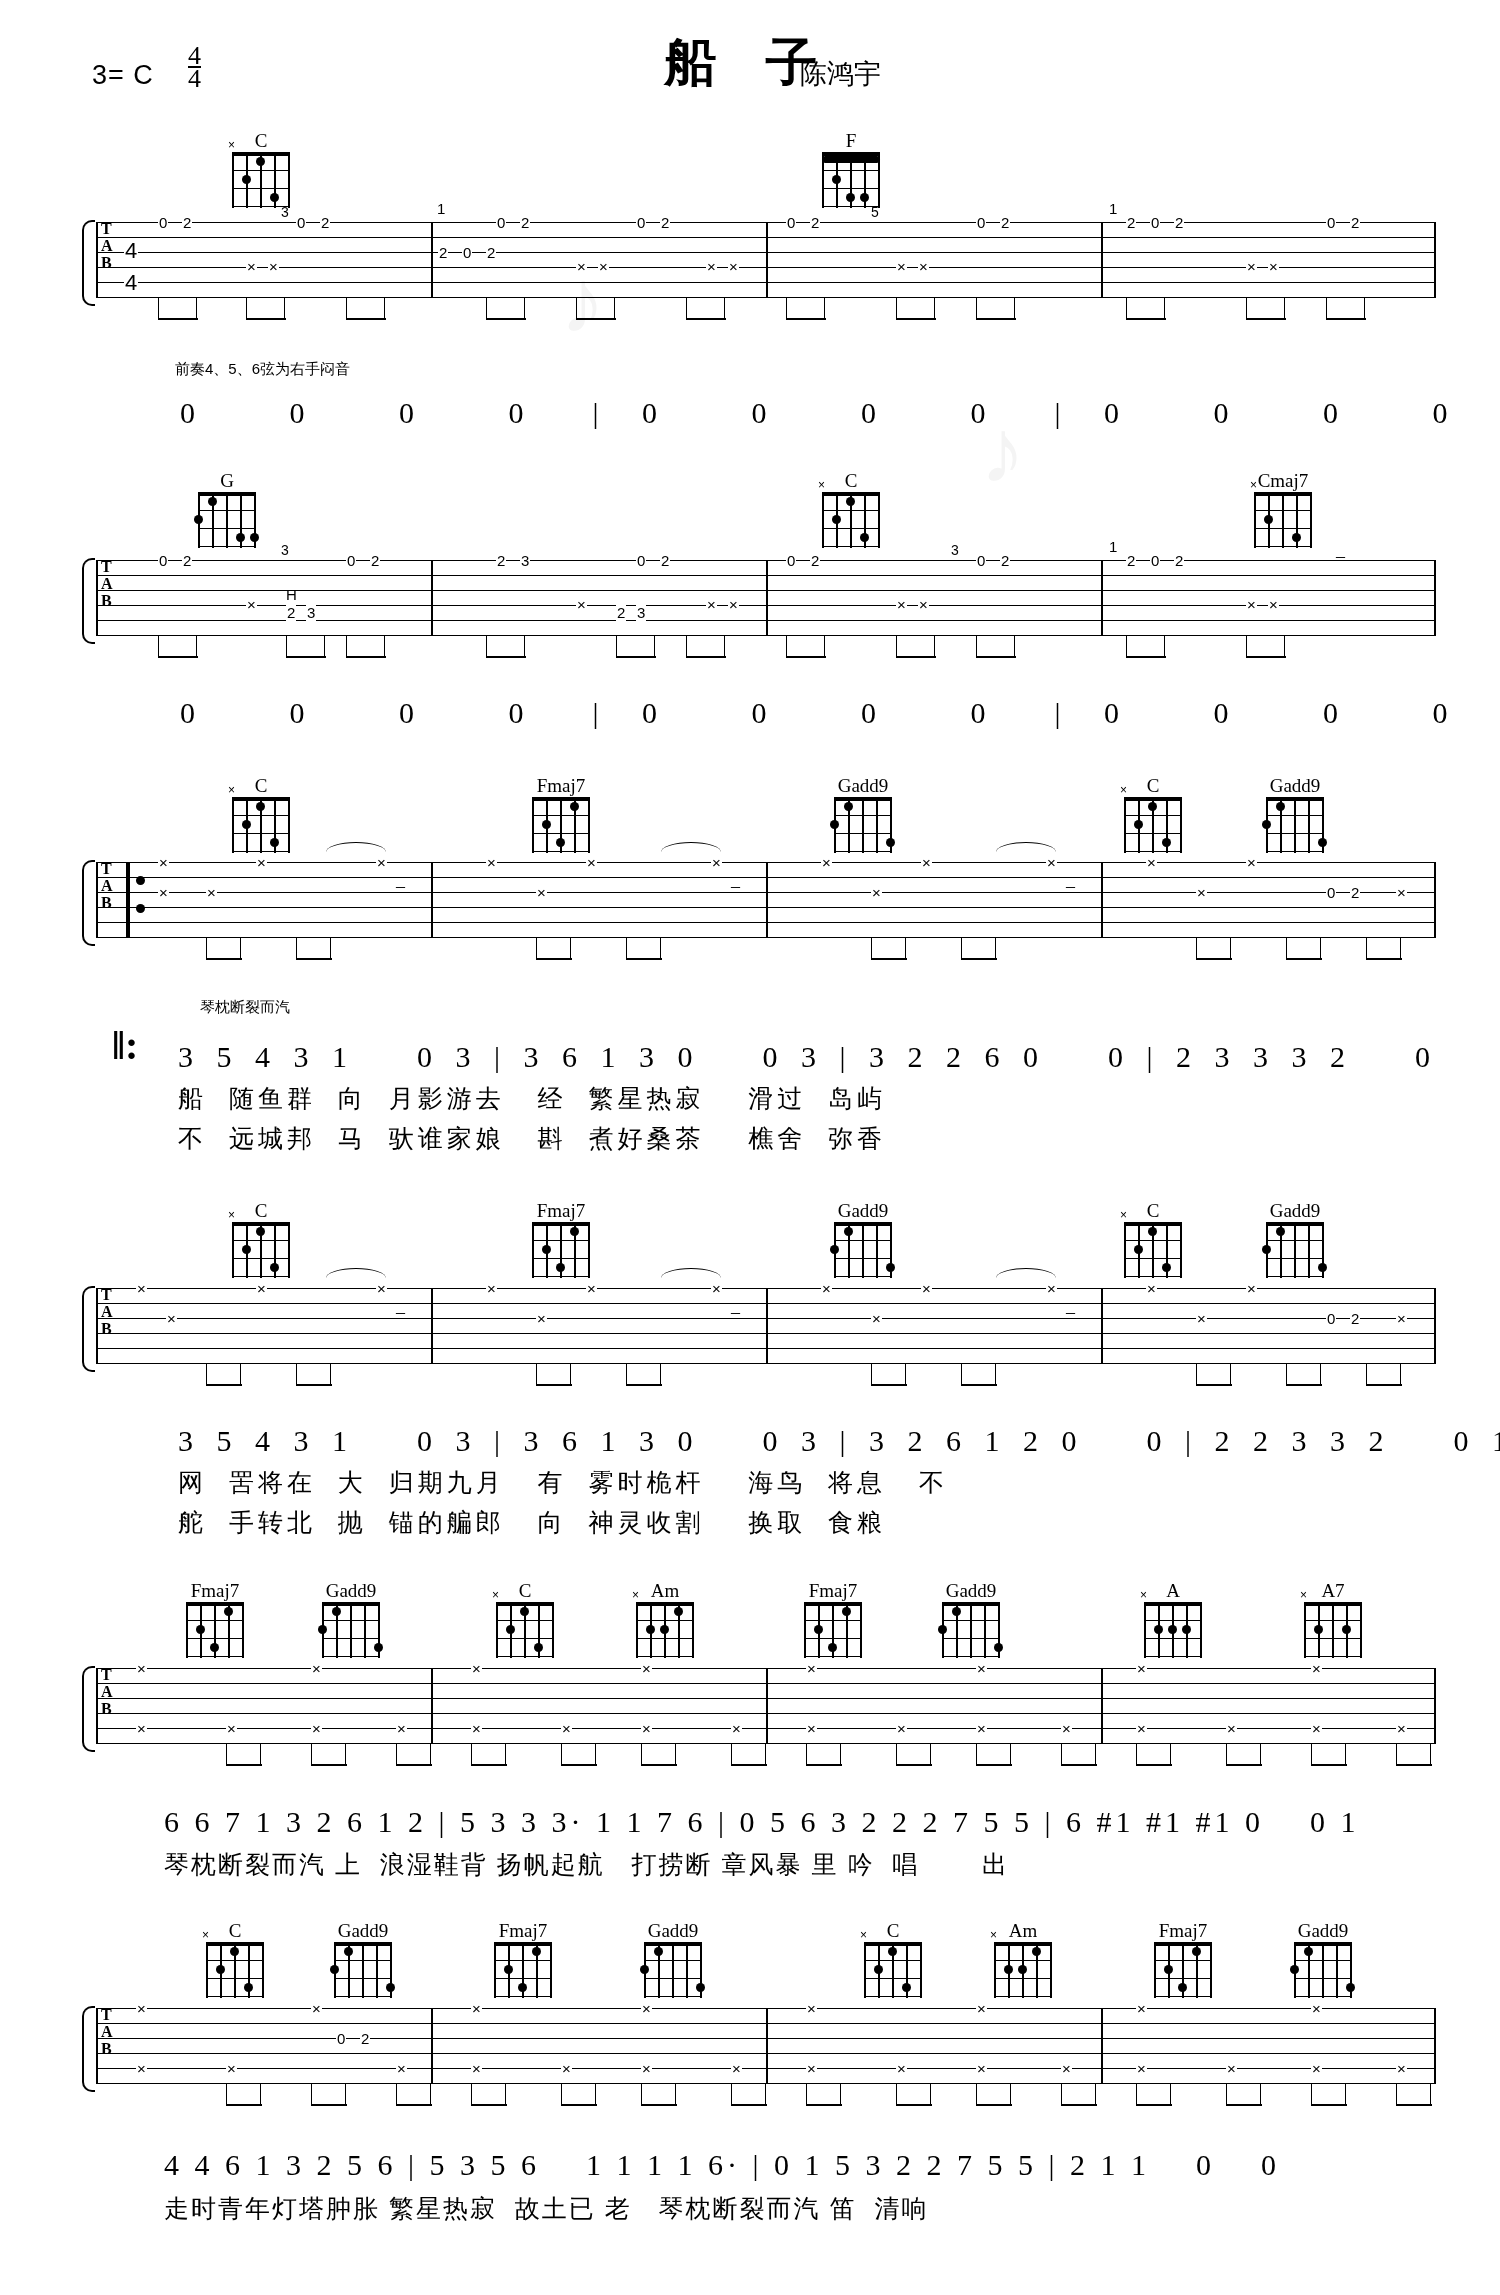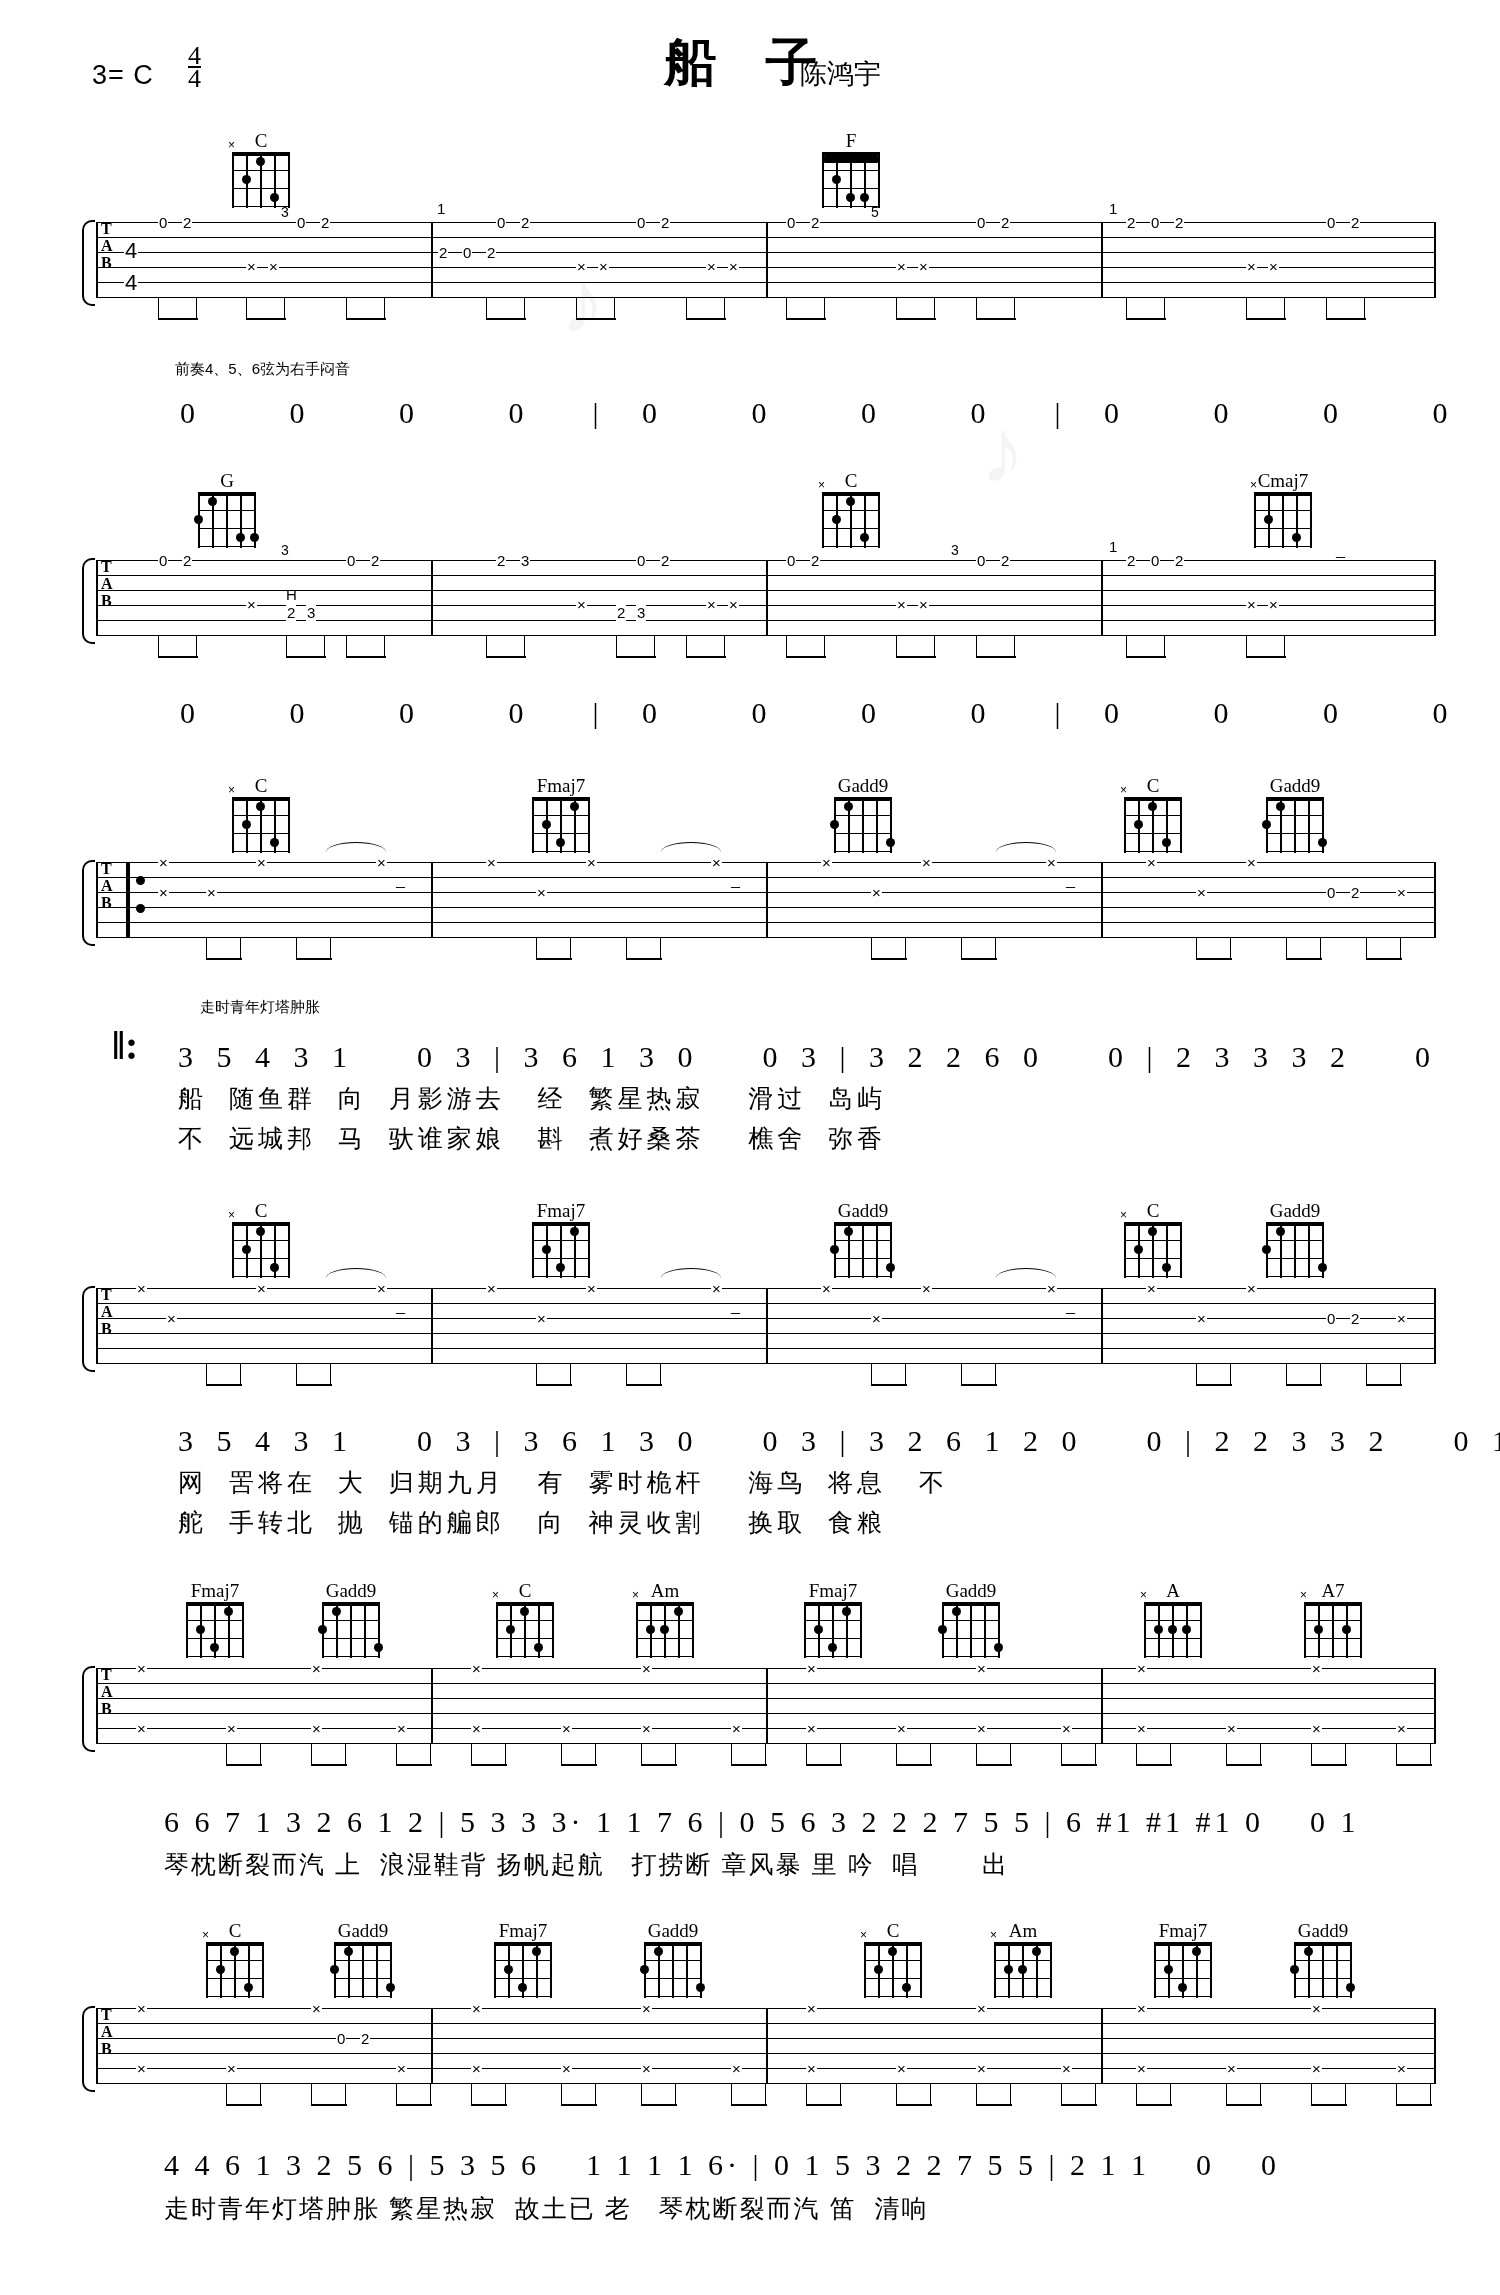--- a/index.html
+++ b/index.html
@@ -492,21 +492,21 @@
       <div class="stem" style="left:1100px;top:76px;height:20px;"></div>
         <div class="stem" style="left:1134px;top:76px;height:20px;"></div>
       <div class="beam" style="left:1190px;top:96px;width:36px;"></div>
       <div class="stem" style="left:1190px;top:76px;height:20px;"></div>
         <div class="stem" style="left:1224px;top:76px;height:20px;"></div>
       <div class="beam" style="left:1270px;top:96px;width:36px;"></div>
       <div class="stem" style="left:1270px;top:76px;height:20px;"></div>
         <div class="stem" style="left:1304px;top:76px;height:20px;"></div>
     </div>
 
-    <div class="smalltxt" style="left:200px;top:998px;">走时青年灯塔肿胀</div>
+    <div class="smalltxt" style="left:200px;top:998px;">琴枕断裂而汽</div>
     <div class="repeat" style="left:112px;top:1022px;">‖:</div>
     <div class="jp" style="left:178px;top:1040px;letter-spacing:8px;">3 5 4 3 1    0 3 | 3 6 1 3 0    0 3 | 3 2 2 6 0    0 | 2 3 3 3 2    0</div>
     <div class="lyric" style="left:178px;top:1082px;letter-spacing:4px;">船  随鱼群  向  月影游去   经  繁星热寂    滑过  岛屿</div>
     <div class="lyric" style="left:178px;top:1122px;letter-spacing:4px;">不  远城邦  马  驮谁家娘   斟  煮好桑茶    樵舍  弥香</div>
   </div>
 
   <div class="system" style="top:0;">
     <div class="chordbox" style="left:228px;top:1200px;">
       <div class="cname">C</div>
       <div class="grid">

